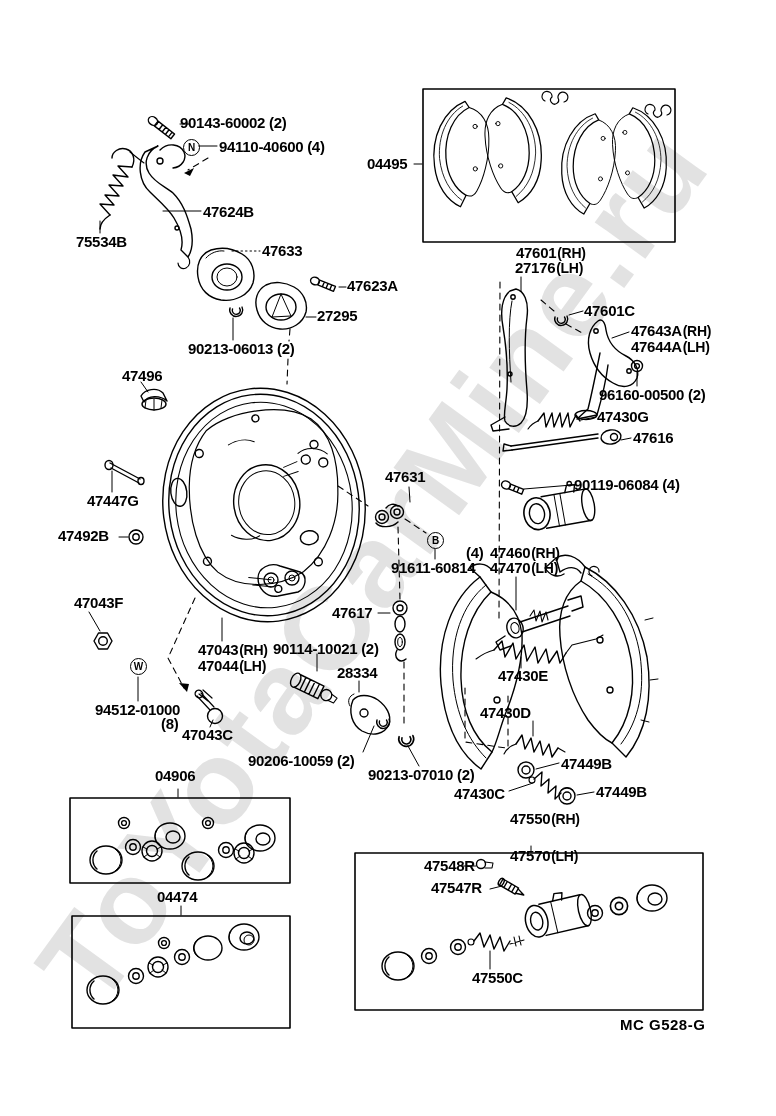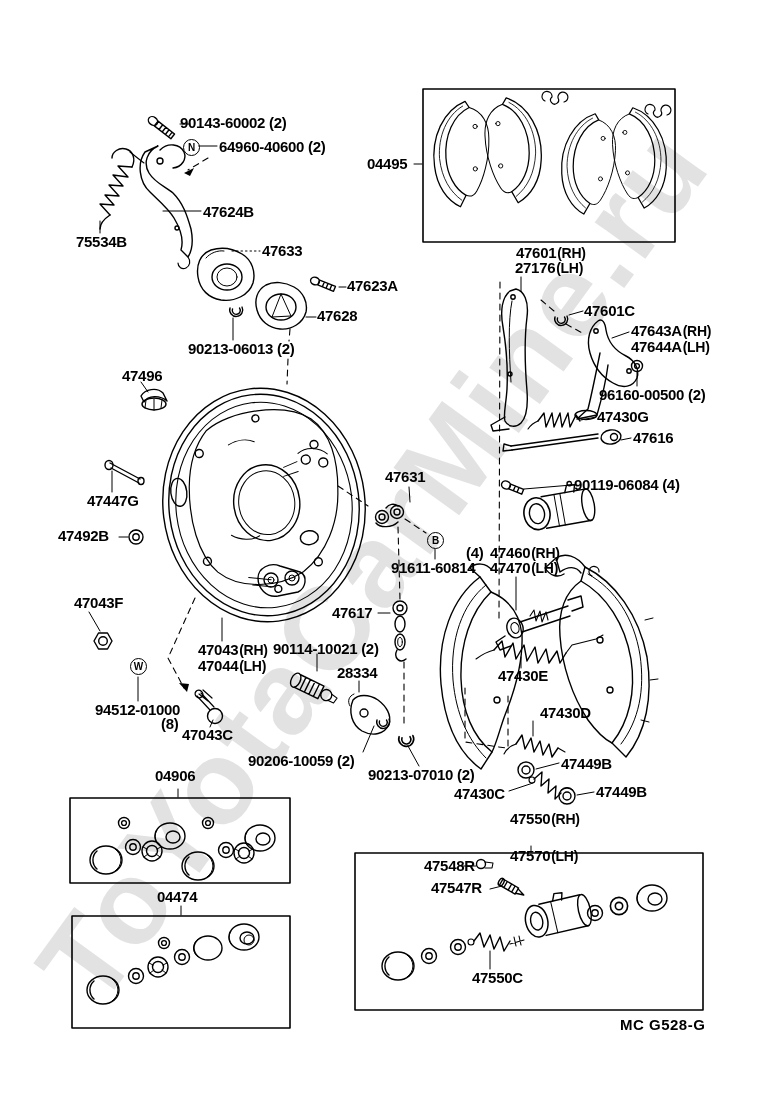--- a/index.html
+++ b/index.html
@@ -376,27 +376,27 @@
       <path d="M195,598 L168,658 L184,688"></path>
       <path d="M465,688 L465,742 L506,748 M508,696 L508,746"></path>
     </g>
     <g fill="#000" stroke="none">
       <polygon points="184,173 194,168 190,176"></polygon>
       <polygon points="187,692 179,683 189,684"></polygon>
     </g>
   </svg>
 
   <div class="lbl" style="left:180px;top:116px">90143-60002 (2)</div>
-  <div class="lbl" style="left:219px;top:140px">64960-40600 (2)</div>
+  <div class="lbl" style="left:219px;top:140px">94110-40600 (4)</div>
   <div class="circ" style="left:183px;top:139px">N</div>
   <div class="lbl" style="left:203px;top:205px">47624B</div>
   <div class="lbl" style="left:76px;top:235px">75534B</div>
   <div class="lbl" style="left:262px;top:244px">47633</div>
   <div class="lbl" style="left:347px;top:279px">47623A</div>
-  <div class="lbl" style="left:317px;top:309px">47628</div>
+  <div class="lbl" style="left:317px;top:309px">27295</div>
   <div class="lbl" style="left:188px;top:342px">90213-06013 (2)</div>
   <div class="lbl" style="left:122px;top:369px">47496</div>
 
   <div class="lbl" style="left:367px;top:157px">04495</div>
   <div class="lbl" style="left:516px;top:246px"><span>47601</span><span class="sm">(RH)</span></div>
   <div class="lbl" style="left:515px;top:261px"><span>27176</span><span class="sm">(LH)</span></div>
   <div class="lbl" style="left:584px;top:304px">47601C</div>
   <div class="lbl" style="left:631px;top:324px"><span>47643A</span><span class="sm">(RH)</span></div>
   <div class="lbl" style="left:631px;top:340px"><span>47644A</span><span class="sm">(LH)</span></div>
   <div class="lbl" style="left:599px;top:388px">96160-00500 (2)</div>
@@ -420,21 +420,21 @@
   <div class="lbl" style="left:337px;top:666px">28334</div>
   <div class="lbl" style="left:332px;top:606px">47617</div>
   <div class="circ" style="left:130px;top:658px">W</div>
   <div class="lbl" style="left:95px;top:703px">94512-01000</div>
   <div class="lbl" style="left:161px;top:717px">(8)</div>
   <div class="lbl" style="left:182px;top:728px">47043C</div>
   <div class="lbl" style="left:248px;top:754px">90206-10059 (2)</div>
   <div class="lbl" style="left:368px;top:768px">90213-07010 (2)</div>
 
   <div class="lbl" style="left:498px;top:669px">47430E</div>
-  <div class="lbl" style="left:540px;top:706px">47430D</div>
+  <div class="lbl" style="left:480px;top:706px">47430D</div>
   <div class="lbl" style="left:561px;top:757px">47449B</div>
   <div class="lbl" style="left:454px;top:787px">47430C</div>
   <div class="lbl" style="left:596px;top:785px">47449B</div>
   <div class="lbl" style="left:510px;top:812px"><span>47550</span><span class="sm">(RH)</span></div>
   <div class="lbl" style="left:510px;top:849px"><span>47570</span><span class="sm">(LH)</span></div>
 
   <div class="lbl" style="left:155px;top:769px">04906</div>
   <div class="lbl" style="left:157px;top:890px">04474</div>
   <div class="lbl" style="left:424px;top:859px">47548R</div>
   <div class="lbl" style="left:431px;top:881px">47547R</div>

